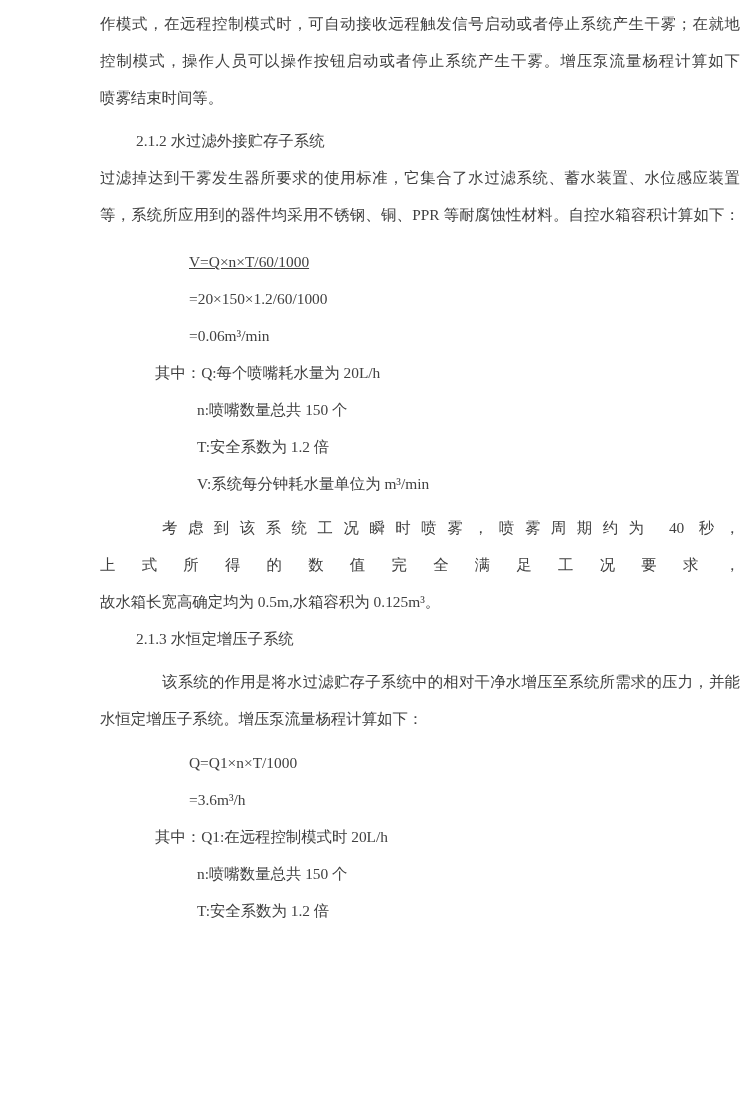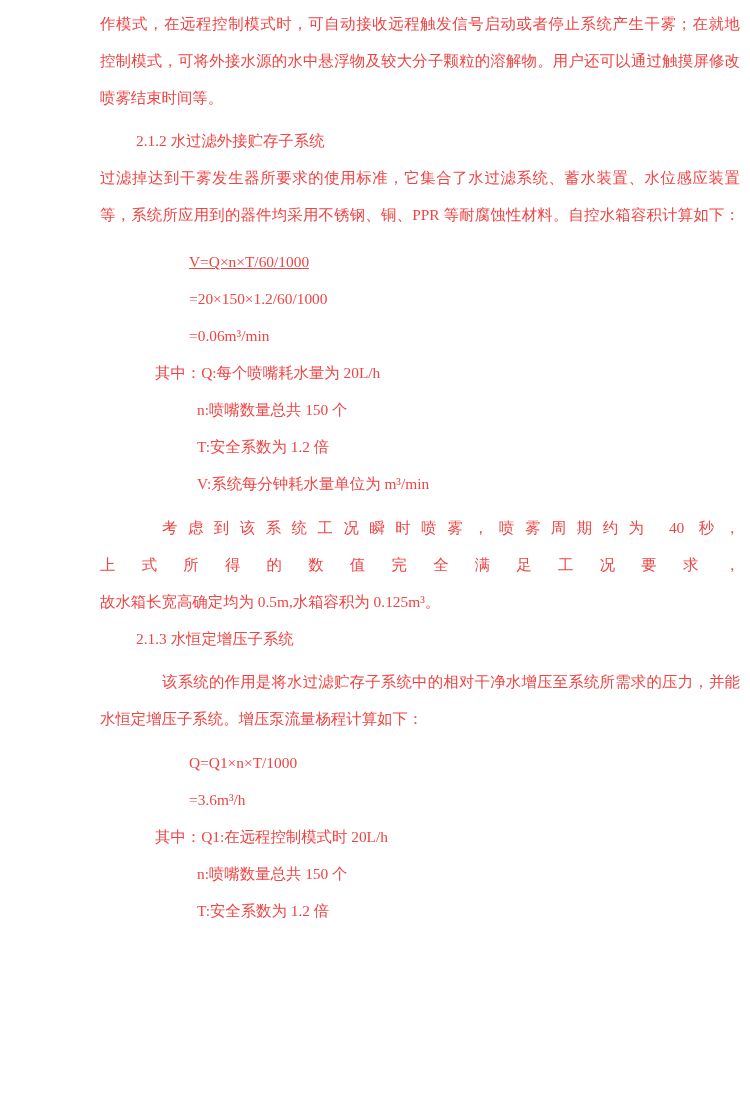--- a/index.html
+++ b/index.html
@@ -17,21 +17,21 @@
   }
   .content {
     position: absolute;
     left: 100px;
     top: 5px;
     width: 640px;
   }
   .line {
     font-size: 15.4px;
     line-height: 37px;
-    color: #ef4444;
+    color: #404040;
     word-break: keep-all;
     white-space: normal;
   }
   
   .jfull {
     text-align: justify;
     text-align-last: justify;
   }
   
   .indent  { text-indent: 62px; }
@@ -47,21 +47,21 @@
   .mt7  { margin-top: 7px; }
   .mt10 { margin-top: 10px; text-decoration: underline; }
 </style>
 </head>
 <body>
 
 <div class="page">
   <div class="content">
 
     <div class="line jfull">作模式，在远程控制模式时，可自动接收远程触发信号启动或者停止系统产生干雾；在就地</div>
-    <div class="line jfull">控制模式，可将外接水源的水中悬浮物及较大分子颗粒的溶解物。用户还可以通过触摸屏修改</div>
+    <div class="line jfull">控制模式，操作人员可以操作按钮启动或者停止系统产生干雾。增压泵流量杨程计算如下</div>
     <div class="line">喷雾结束时间等。</div>
 
     <div class="line heading mt6">2.1.2 水过滤外接贮存子系统</div>
 
     <div class="line jfull">过滤掉达到干雾发生器所要求的使用标准，它集合了水过滤系统、蓄水装置、水位感应装置</div>
     <div class="line jfull">等，系统所应用到的器件均采用不锈钢、铜、PPR 等耐腐蚀性材料。自控水箱容积计算如下：</div>
 
     <div class="line formula mt10">V=Q×n×T/60/1000</div>
     <div class="line formula">=20×150×1.2/60/1000</div>
     <div class="line formula">=0.06m³/min</div>

